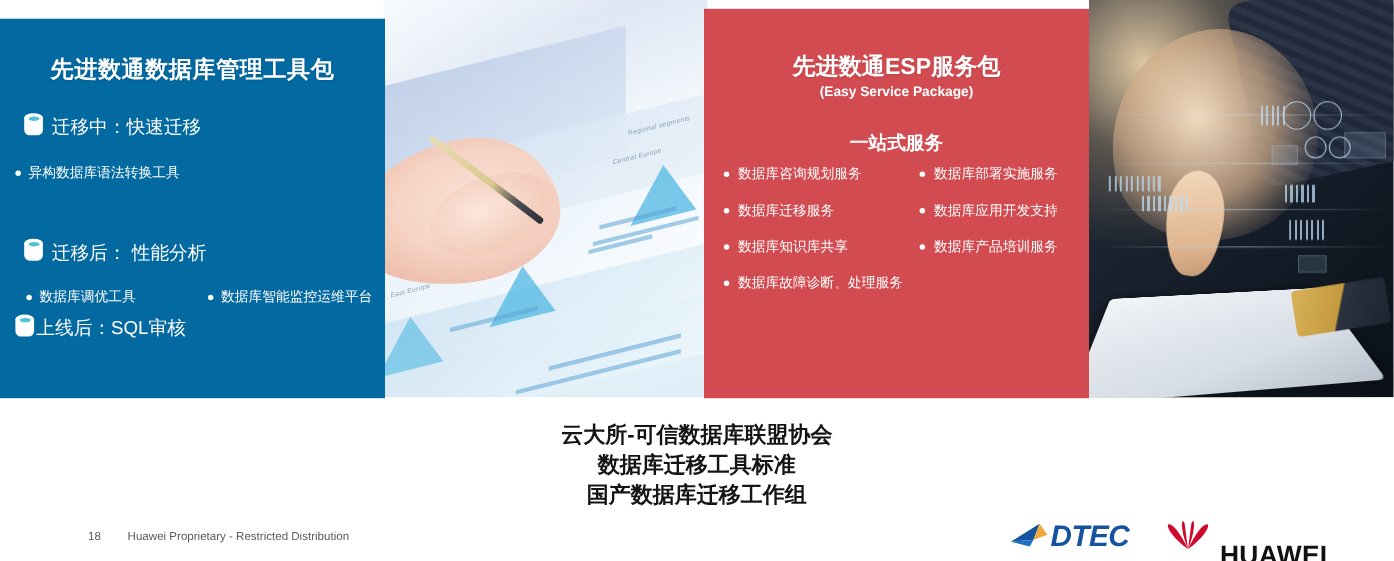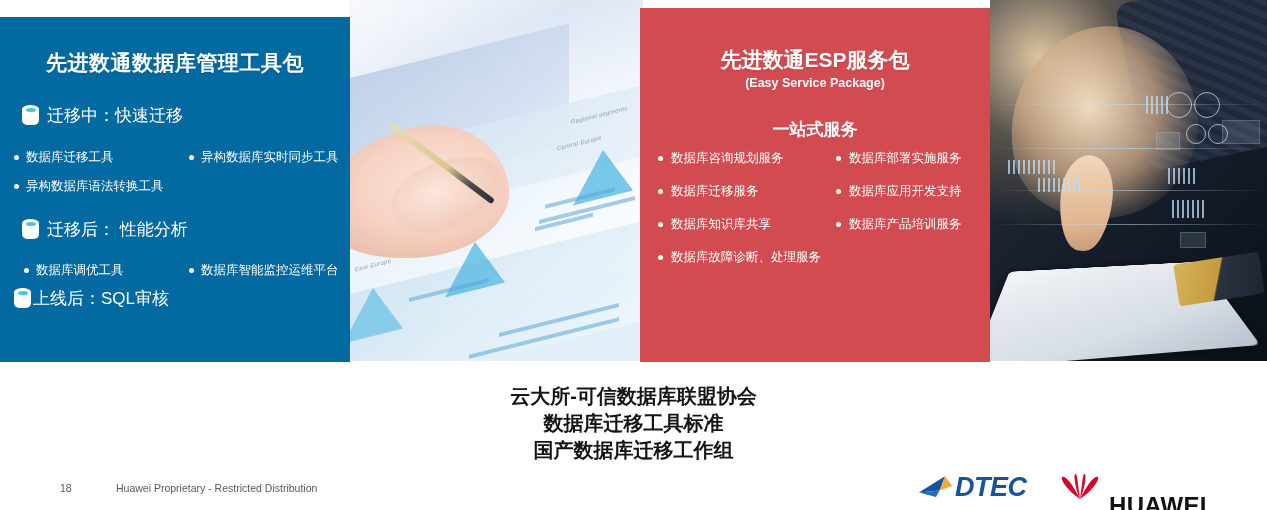--- a/index.html
+++ b/index.html
@@ -122,21 +122,21 @@
   .panel-teal {
     position: absolute; left: 0px; top: 17px; width: 350px; height: 345px;
     background: #0369a1; color: #ffffff;
   }
   .panel-title-teal {
     position: absolute; left: 0; right: 0; top: 32px;
     text-align: center; font-size: 21px; font-weight: bold; letter-spacing: .5px;
     text-shadow: 0 1px 2px rgba(0,0,0,.12);
   }
   .section-head {
-    position: absolute; display: flex; align-items: flex-end; gap: 8px;
+    position: absolute; display: flex; align-items: flex-start; gap: 8px;
     font-size: 17px; color: #ffffff; white-space: nowrap;
   }
   .db-icon { display: inline-block; width: 17px; height: 21px; position: relative; flex: 0 0 auto; }
   .db-icon i {
     position: absolute; left: 0; top: 3px; width: 17px; height: 16px;
     background: #ffffff; border-radius: 0 0 5px 5px;
   }
   .db-icon i:before {
     content: ""; position: absolute; left: 0; top: -4px; width: 17px; height: 8px;
     background: #ffffff; border-radius: 50%;
@@ -178,21 +178,21 @@
 
   
   .caption {
     position: absolute; left: 0; right: 0; top: 383px;
     text-align: center; color: #141414;
     font-size: 20px; font-weight: bold; line-height: 1.35;
   }
 
   
   .footer-page {
-    position: absolute; left: 60px; top: 482px;
+    position: absolute; left: 80px; top: 482px;
     font-size: 10.5px; color: #5a5a5a;
   }
   .footer-note {
     position: absolute; left: 116px; top: 482px;
     font-size: 10.5px; color: #5a5a5a;
   }
   .logo-dtec {
     position: absolute; left: 918px; top: 470px;
     display: flex; align-items: center; height: 34px;
   }
@@ -275,30 +275,20 @@
       <div class="panel-title-teal">先进数通数据库管理工具包</div>
 
       <div class="section-head" style="left:22px;top:87px;">
         <span class="db-icon">
             <i></i>
           </span>
         <span>迁移中：快速迁移</span>
       </div>
 
       <div class="bullets-teal" style="top:132px;">
-        <div class="brow" style="margin-bottom:12px;">
-          <div class="bcell" style="width:175px;">
-            <span class="dot"></span>
-            <span>数据库迁移工具</span>
-          </div>
-          <div class="bcell">
-            <span class="dot"></span>
-            <span>异构数据库实时同步工具</span>
-          </div>
-        </div>
         <div class="brow">
           <div class="bcell">
             <span class="dot"></span>
             <span>异构数据库语法转换工具</span>
           </div>
         </div>
       </div>
 
       <div class="section-head" style="left:22px;top:201px;">
         <span class="db-icon">

